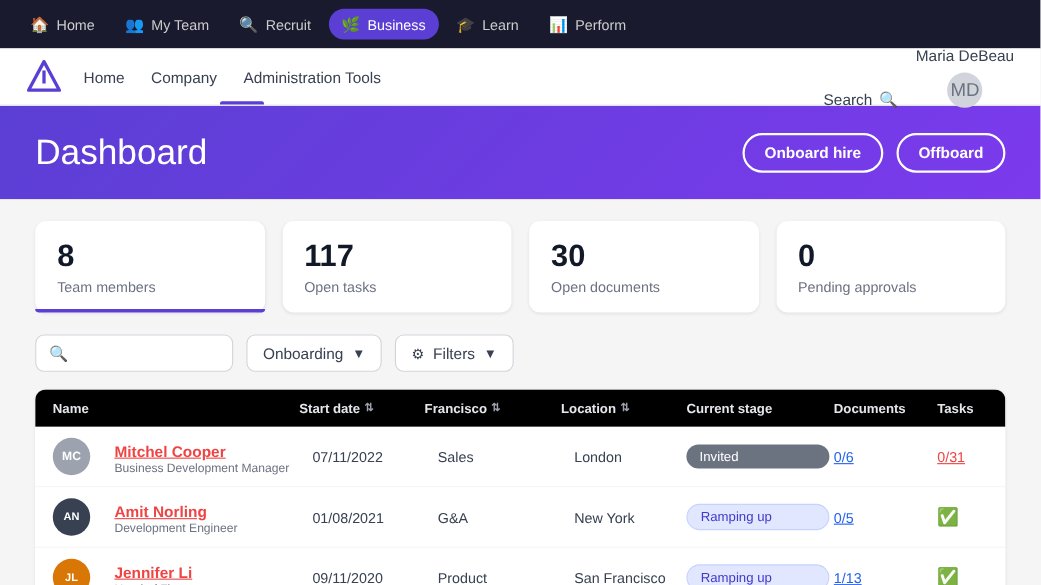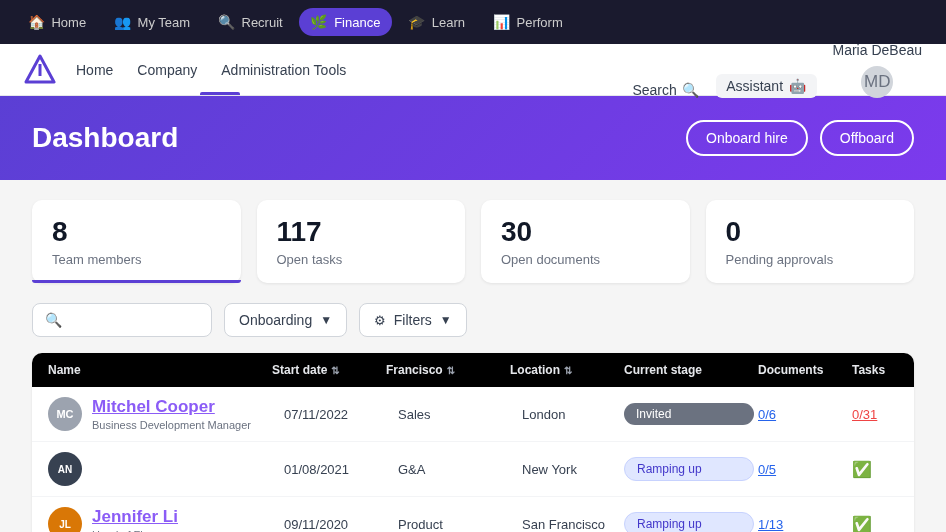--- a/index.html
+++ b/index.html
@@ -21,23 +21,23 @@
     .assistant-btn { display: flex; align-items: center; gap: 6px; color: #374151; font-size: 14px; cursor: pointer; background: #f3f4f6; padding: 4px 10px; border-radius: 6px; }
     .user-info { display: flex; align-items: center; gap: 8px; cursor: pointer; flex-direction: column; }
     .user-name { font-size: 14px; color: #374151; font-weight: 500; }
     .user-avatar { width: 32px; height: 32px; border-radius: 50%; background: #d1d5db; overflow: hidden; display: flex; align-items: center; justify-content: center; font-size: 17px; color: #6b7280; }
 
     
     .indicator-line { height: 3px; background: #5b3fd4; width: 40px; position: absolute; bottom: 0; left: 200px; border-radius: 2px 2px 0 0; }
 
     
     .dashboard-header { background: linear-gradient(135deg, #5b3fd4 0%, #7c3aed 100%); padding: 24px 32px; display: flex; align-items: center; justify-content: space-between; }
-    .dashboard-title { color: #fff; font-size: 28px; font-weight: 700; }
+    .dashboard-title { color: #fff; font-size: 32px; font-weight: 400; }
     .header-buttons { display: flex; gap: 12px; }
-    .btn-outline-white { background: transparent; border: 2px solid #fff; color: #fff; padding: 8px 18px; border-radius: 20px; font-size: 14px; font-weight: 400; cursor: pointer; }
+    .btn-outline-white { background: transparent; border: 2px solid #fff; color: #fff; padding: 8px 18px; border-radius: 20px; font-size: 14px; font-weight: 700; cursor: pointer; }
 
     
     .stats-row { display: flex; gap: 16px; padding: 20px 32px; }
     .stat-card { background: #fff; border-radius: 10px; padding: 16px 20px; flex: 1; box-shadow: 0 1px 3px rgba(0,0,0,0.08); min-width: 120px; position: relative; }
     .stat-card:first-child::after { content: ''; position: absolute; bottom: 0; left: 0; right: 0; height: 3px; background: #5b3fd4; border-radius: 0 0 10px 10px; }
     .stat-number { font-size: 28px; font-weight: 700; color: #111827; }
     .stat-label { font-size: 13px; color: #6b7280; margin-top: 4px; }
 
     
     .filters-row { display: flex; align-items: center; gap: 12px; padding: 0 32px 16px; }
@@ -45,23 +45,23 @@
     .search-input-wrap input { border: none; outline: none; font-size: 14px; color: #374151; background: transparent; width: 140px; }
     .search-input-wrap input::placeholder { color: #9ca3af; }
     .dropdown-btn { display: flex; align-items: center; gap: 8px; background: #fff; border: 1.5px solid #d1d5db; border-radius: 8px; padding: 8px 14px; font-size: 14px; color: #374151; cursor: pointer; white-space: nowrap; }
 
     
     .table-wrap { margin: 0 32px; background: #fff; border-radius: 10px; box-shadow: 0 1px 3px rgba(0,0,0,0.08); overflow: hidden; }
     .table-header { display: grid; grid-template-columns: 220px 110px 120px 110px 130px 90px 70px 90px 80px; background: #000000; color: #e5e7eb; font-size: 12px; font-weight: 600; padding: 10px 16px; gap: 4px; align-items: center; }
     .table-header span { display: flex; align-items: center; gap: 4px; }
     .sort-icon { font-size: 10px; color: #9ca3af; }
     .table-row { display: grid; grid-template-columns: 220px 110px 120px 110px 130px 90px 70px 90px 80px; padding: 10px 16px; gap: 4px; align-items: center; border-bottom: 1px solid #f3f4f6; background: #fff; }
-    .person-cell { display: flex; align-items: flex-end; gap: 10px; }
+    .person-cell { display: flex; align-items: flex-end; gap: 22px; }
     .avatar-circle { width: 34px; height: 34px; border-radius: 50%; display: flex; align-items: center; justify-content: center; font-size: 11px; font-weight: 700; color: #fff; flex-shrink: 0; }
-    .person-name { font-size: 17px; color: #8b5cf6; font-weight: 600; cursor: pointer; text-decoration: underline; }
+    .person-name { font-size: 14px; color: #ef4444; font-weight: 600; cursor: pointer; text-decoration: underline; }
     .person-title { font-size: 11px; color: #6b7280; margin-top: 2px; }
     .cell-text { font-size: 13px; color: #374151; margin-left: 12px; }
     .stage-badge { display: inline-block; padding: 4px 12px; border-radius: 20px; font-size: 12px; font-weight: 500; }
     .stage-invited { background: #6b7280; color: #fff; }
     .stage-ramping { background: #e0e7ff; color: #4338ca; border: 1px solid #c7d2fe; }
     .doc-link { color: #2563eb; font-size: 13px; cursor: pointer; text-decoration: underline; }
     .progress-red { color: #ef4444; }
     .check-icon { color: #16a34a; font-size: 16px; }
   </style>
 </head>
@@ -75,21 +75,21 @@
   <div class="nav-item">
     <span class="nav-icon">👥</span>
     <span>My Team</span>
   </div>
   <div class="nav-item">
     <span class="nav-icon">🔍</span>
     <span>Recruit</span>
   </div>
   <div class="nav-item active">
     <span class="nav-icon">🌿</span>
-    <span>Finance</span>
+    <span>Business</span>
   </div>
   <div class="nav-item">
     <span class="nav-icon">🎓</span>
     <span>Learn</span>
   </div>
   <div class="nav-item">
     <span class="nav-icon">📊</span>
     <span>Perform</span>
   </div>
 </nav>
@@ -102,24 +102,20 @@
   <div class="second-nav-links">
     <span class="second-nav-link">Home</span>
     <span class="second-nav-link">Company</span>
     <span class="second-nav-link">Administration Tools</span>
   </div>
   <div class="indicator-line"></div>
   <div class="second-nav-right">
     <div class="search-btn">
       <span>Search</span>
       <span>🔍</span>
-    </div>
-    <div class="assistant-btn">
-      <span>Assistant</span>
-      <span>🤖</span>
     </div>
     <div class="user-info">
       <span class="user-name">Maria DeBeau</span>
       <div class="user-avatar">
         <span>MD</span>
       </div>
     </div>
   </div>
 </div>
 
@@ -204,20 +200,24 @@
     <span class="doc-link">0/6</span>
     <span class="doc-link progress-red">0/31</span>
 
   </div>
 
   <div class="table-row">
     <div class="person-cell">
       <div class="avatar-circle" style="background:#374151; font-size:10px;">
         <span>AN</span>
       </div>
+      <div>
+        <div class="person-name">Amit Norling</div>
+        <div class="person-title">Development Engineer</div>
+      </div>
     </div>
     <span class="cell-text">01/08/2021</span>
     <span class="cell-text">G&amp;A</span>
     <span class="cell-text">New York</span>
     <span class="stage-badge stage-ramping">Ramping up</span>
     <span class="doc-link">0/5</span>
     <span class="check-icon">✅</span>
 
   </div>
 

